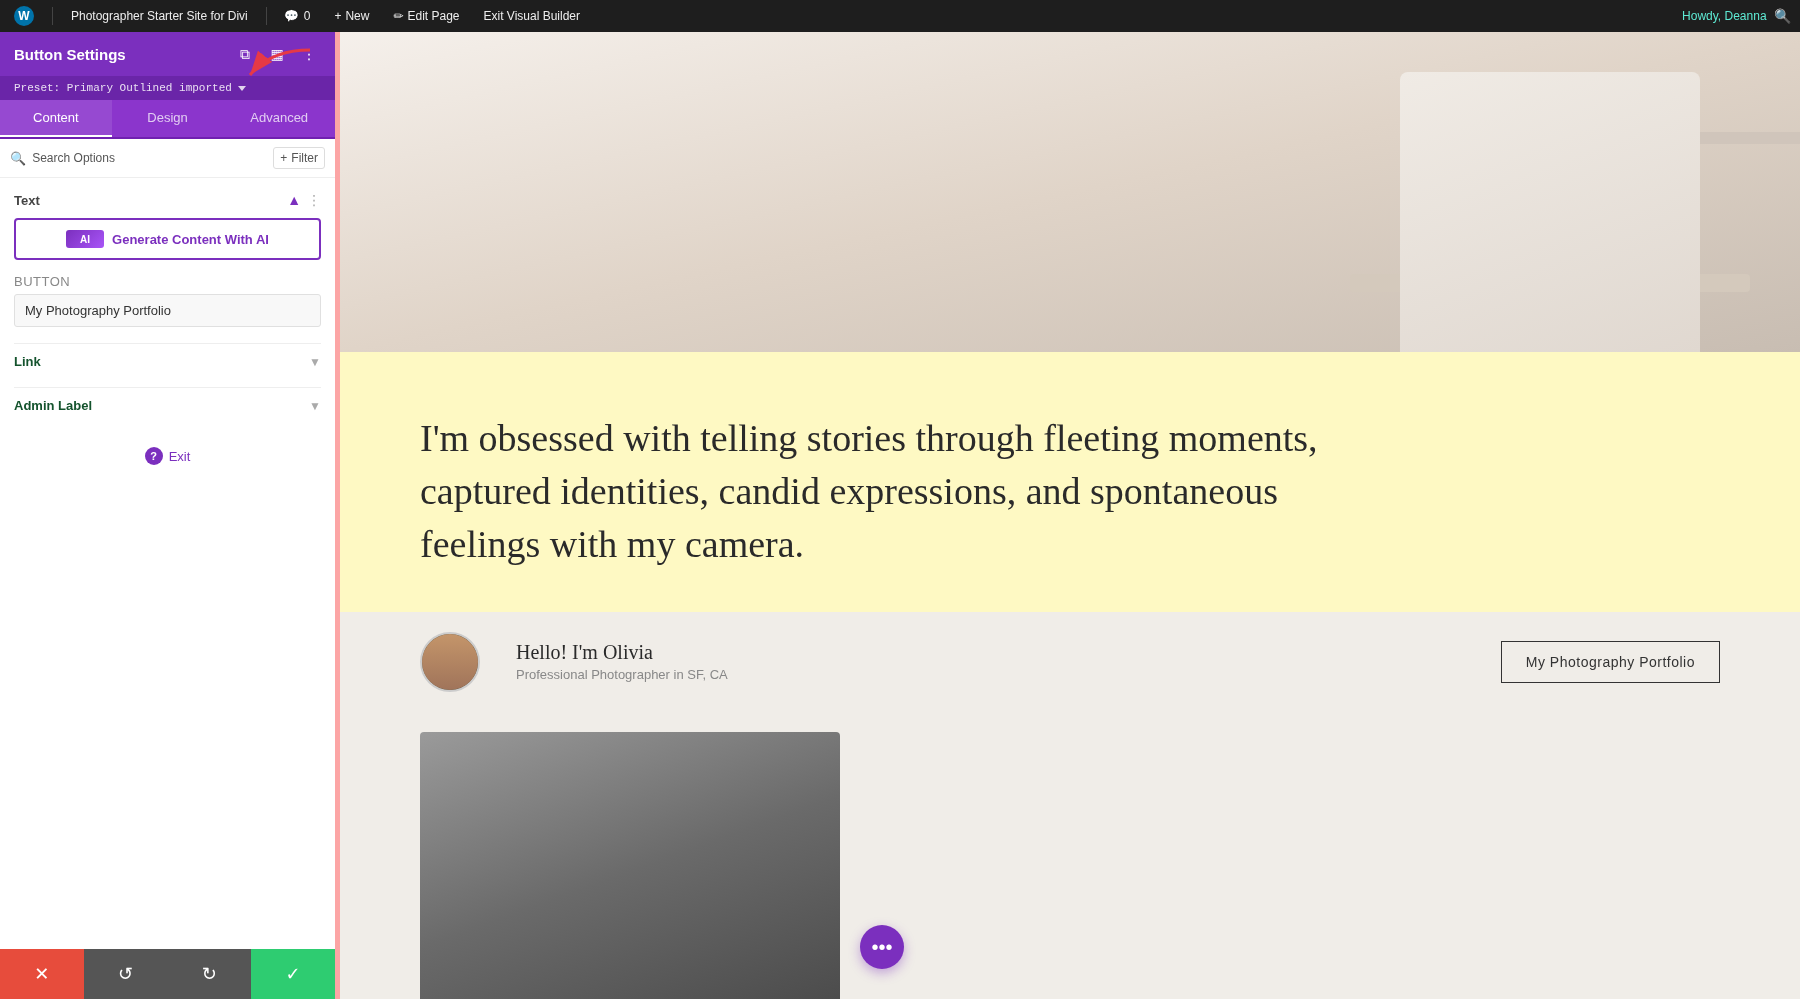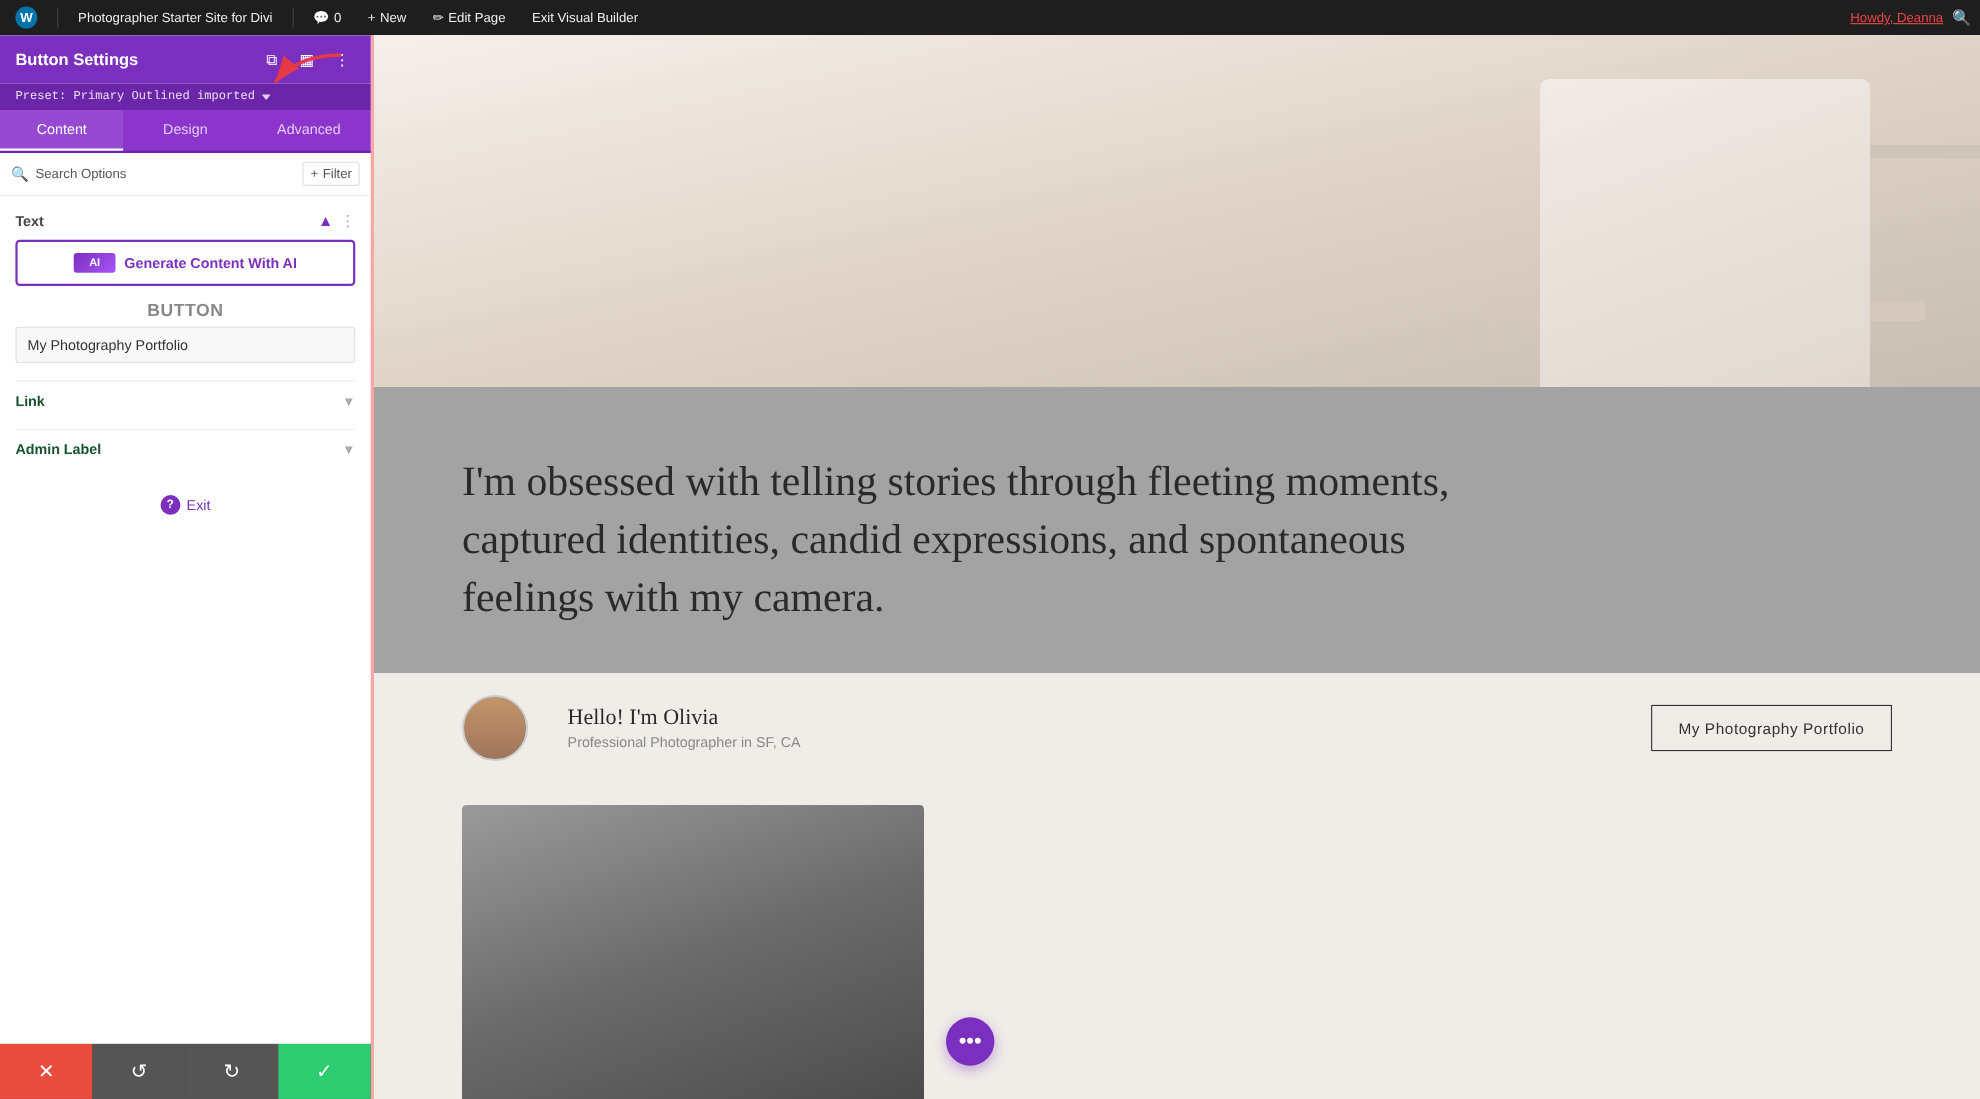--- a/index.html
+++ b/index.html
@@ -28,38 +28,38 @@
     }
     .admin-bar-item .wp-logo {
       width: 20px; height: 20px;
       background: #0073aa;
       border-radius: 50%;
       display: flex; align-items: center; justify-content: center;
       color: white; font-size: 12px; font-weight: bold;
     }
     .admin-bar-separator { width: 1px; height: 18px; background: #444; }
     .admin-bar-right { margin-left: auto; display: flex; align-items: center; gap: 8px; }
-    .admin-bar-right .howdy { color: #ef4444; font-size: 12px; text-decoration: underline; }
+    .admin-bar-right .howdy { color: #5eead4; font-size: 12px; }
     .admin-bar-right .search-icon { color: #ccc; font-size: 14px; cursor: pointer; }
 
     
     .main-layout {
       display: flex;
       flex: 1;
       overflow: hidden;
     }
 
     
     .sidebar {
       width: 340px;
       background: #fff;
       display: flex;
       flex-direction: column;
       flex-shrink: 0;
-      border-right: 3px solid #fca5a5;
+      border-right: 5px solid #fca5a5;
       position: relative;
       z-index: 10;
     }
 
     
     .panel-header {
       background: #7b2fbe;
       padding: 10px 14px;
       display: flex;
       align-items: center;
@@ -215,27 +215,26 @@
       color: white;
       font-size: 10px;
       font-weight: bold;
     }
 
     
     .field-group {
       margin-bottom: 14px;
     }
     .field-label {
-      font-size: 16px;
+      font-size: 13px;
       color: #888;
       margin-bottom: 5px;
       text-transform: uppercase;
-      font-weight: 700;
+      font-weight: 400;
       letter-spacing: 0.5px;
-      text-align: center;
     }
     .field-input {
       width: 100%;
       padding: 8px 10px;
       border: 1px solid #e0e0e0;
       border-radius: 3px;
       font-size: 13px;
       color: #333;
       background: #f8f8f8;
       outline: none;
@@ -375,21 +374,21 @@
       right: 0;
       top: 100px;
       width: 350px;
       height: 12px;
       background: #d0c5bb;
     }
 
     
     .quote-section {
       padding: 60px 80px 40px;
-      background: #a3a3a3;
+      background: #fef9c3;
     }
     .quote-text {
       font-family: Georgia, 'Times New Roman', serif;
       font-size: 38px;
       line-height: 1.4;
       color: #2a2a2a;
       font-weight: 400;
       max-width: 900px;
     }
 

